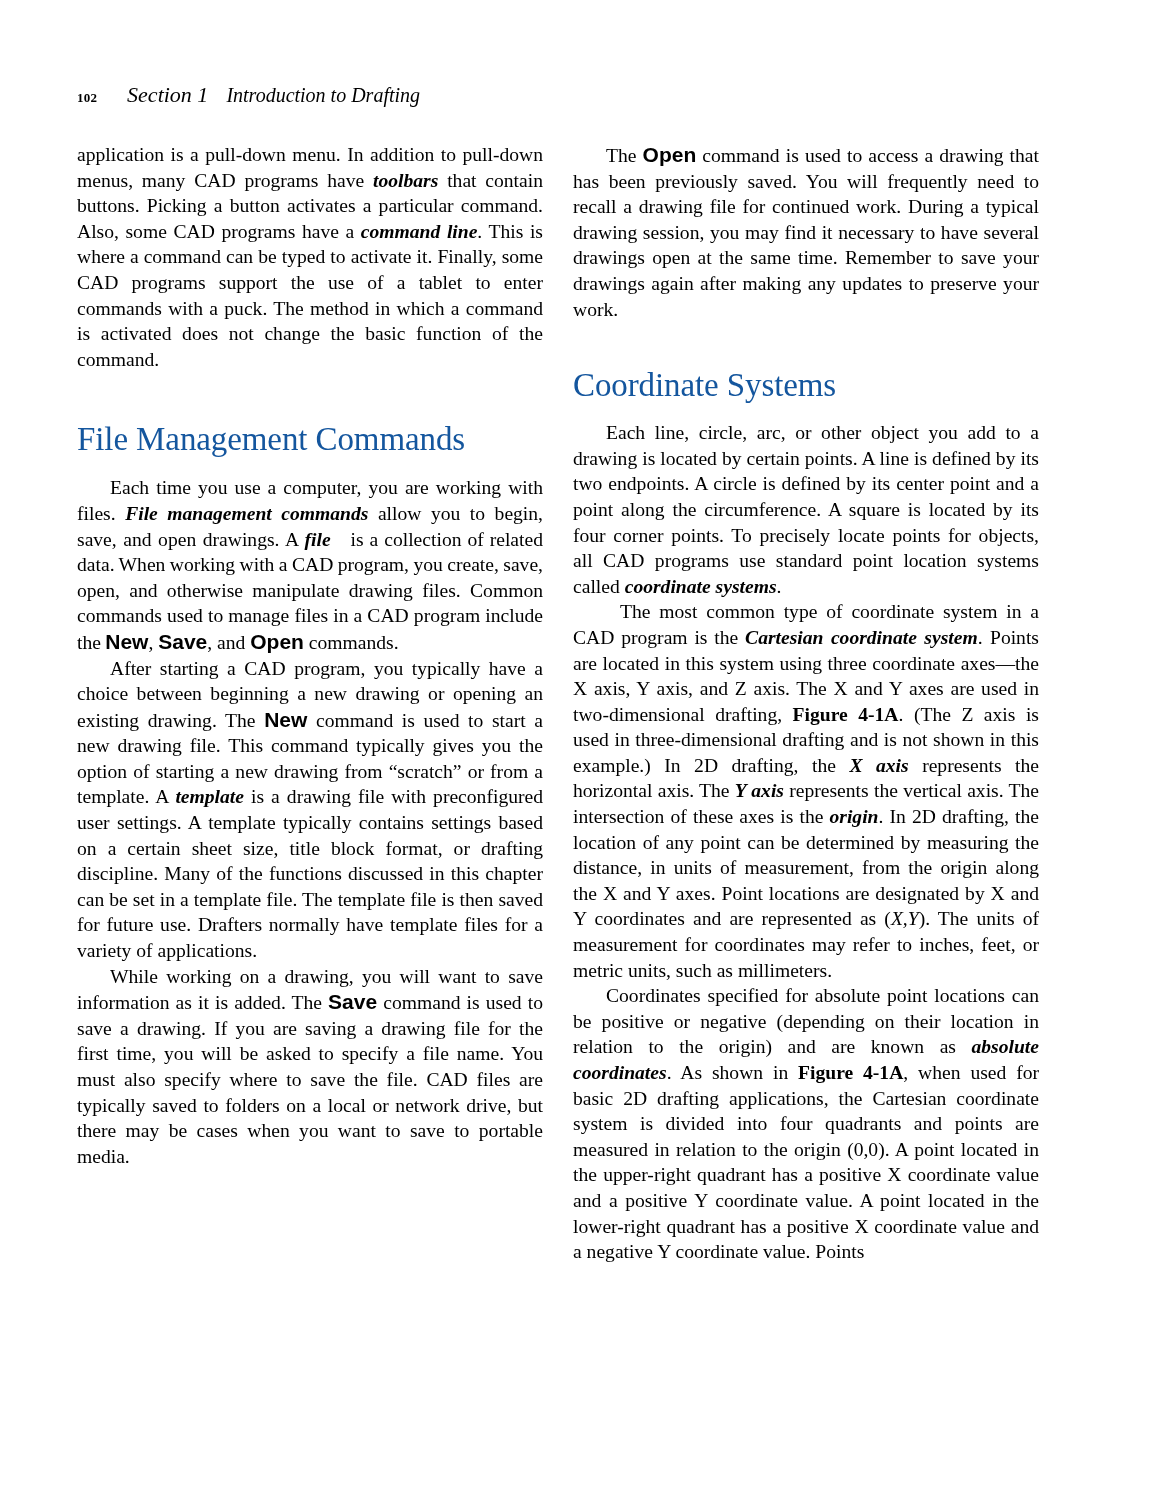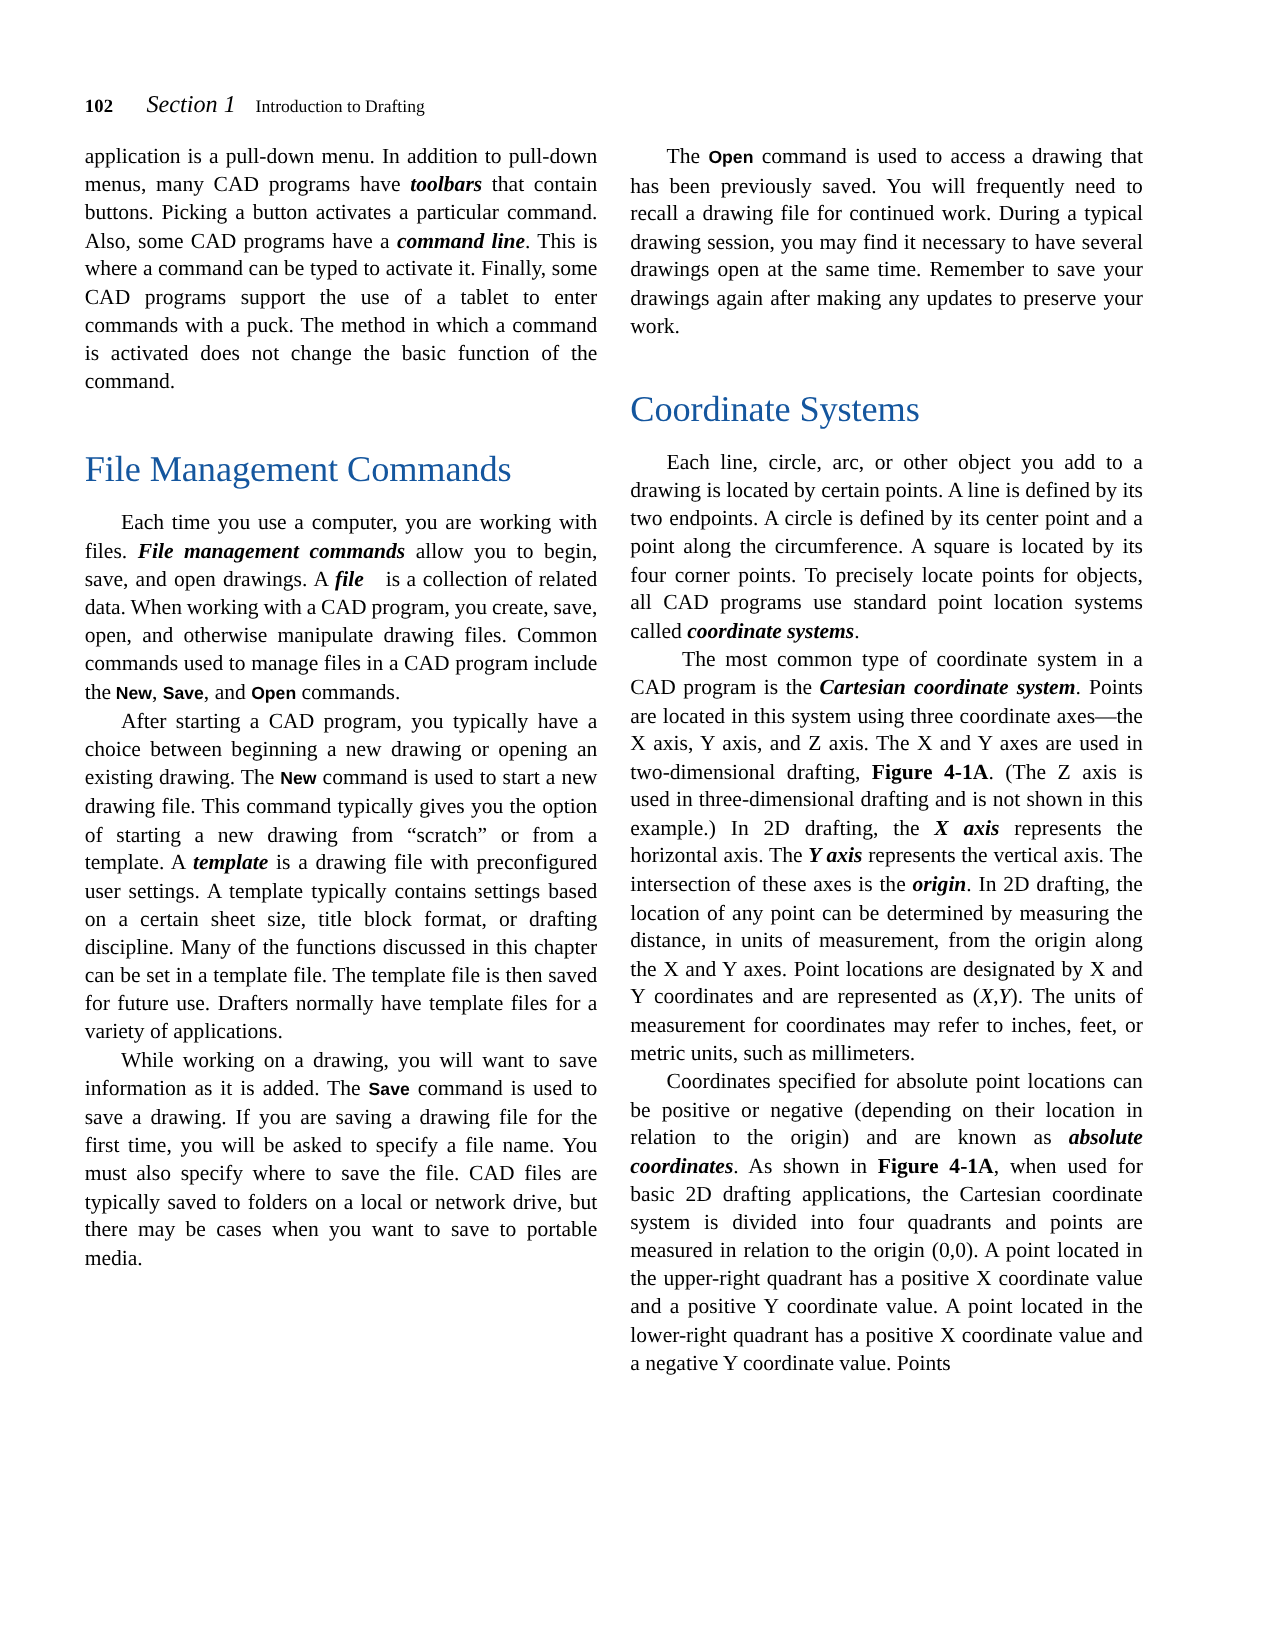--- a/index.html
+++ b/index.html
@@ -29,37 +29,38 @@
     left: 77px;
     top: 82px;
     width: 980px;
     height: 24px;
     display: flex;
     align-items: baseline;
     white-space: nowrap;
   }
   .folio {
     font-weight: bold;
-    font-size: 17px;
+    font-size: 13px;
     letter-spacing: .2px;
   }
   .head-sep { display: inline-block; width: 30px; }
   .head-section {
     font-style: italic;
     font-size: 22px;
   }
   .head-gap { display: inline-block; width: 18px; }
   .head-title {
-    font-size: 16px;
+    font-style: italic;
+    font-size: 20px;
   }
 
   
   .column {
     position: absolute;
-    top: 130px;
+    top: 142px;
     width: 466px;
   }
   .col-left  { left: 77px;  }
   .col-right { left: 573px; }
 
   p.body {
     margin: 0;
     font-size: 19.6px;
     line-height: 25.6px;
     text-align: justify;
@@ -84,21 +85,21 @@
   .head-space-before-r { height: 42px; }
   .head-space-after-r  { height: 13px; }
 
   
   .bi { font-weight: bold; font-style: italic; }
   .it { font-style: italic; }
   .b  { font-weight: bold; margin-top: 40px; }
   .ui {
     font-family: "Liberation Sans", "DejaVu Sans", sans-serif;
     font-weight: bold;
-    font-size: 16px;
+    font-size: 21px;
   }
   .tight { word-spacing: -0.6px; margin-left: 14px; }
 </style>
 </head>
 <body>
 
 <div class="page">
 
   <div class="running-head">
     <span class="folio">102</span>

